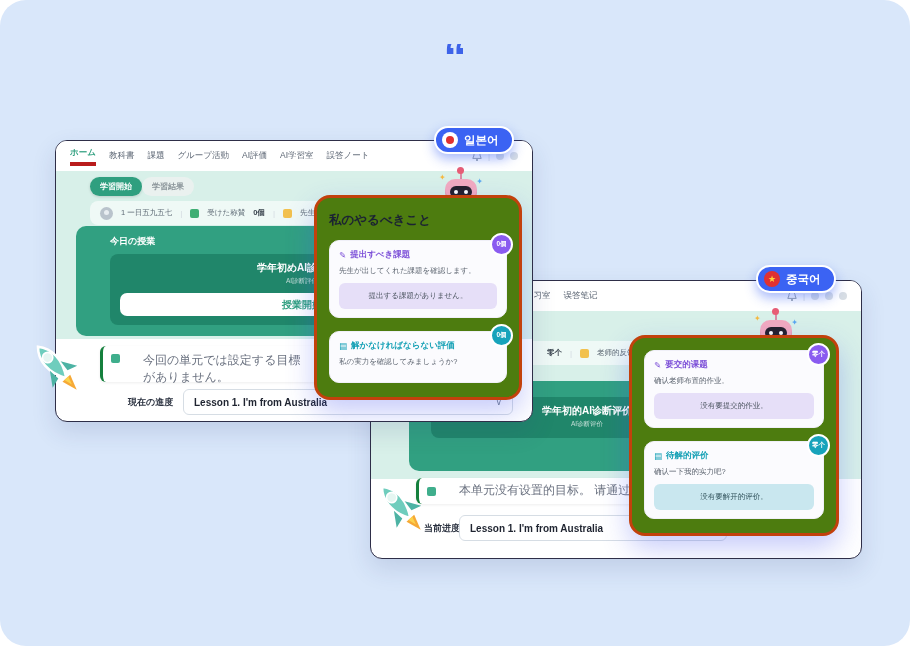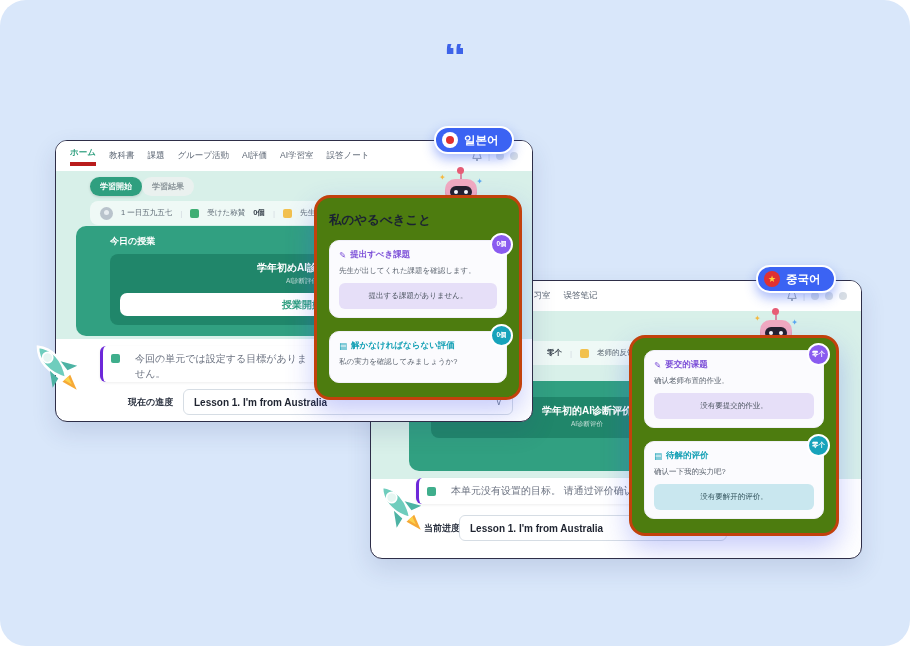--- a/index.html
+++ b/index.html
@@ -43,22 +43,22 @@
   #cn-card{left:38px;top:100px;width:348px;height:90px;}
   .lesson-head{position:absolute;left:34px;top:9px;color:#fff;font-weight:bold;font-size:9px;}
   .lesson-inner{position:absolute;background:#20866a;border-radius:8px;padding:7px 10px 9px;box-sizing:border-box;}
   #jp-inner{left:34px;right:14px;top:28px;}
   #cn-inner{left:22px;right:14px;top:16px;}
   .lesson-title{text-align:center;color:#fff;font-weight:bold;font-size:10px;}
   .lesson-sub{text-align:center;color:rgba(255,255,255,.72);font-size:6.5px;margin-top:2px;}
   .lesson-btn{margin-top:7px;background:#fff;border-radius:7px;height:23px;display:flex;align-items:center;
               justify-content:center;color:#2f9f7f;font-weight:bold;font-size:10px;cursor:pointer;}
   
-  .note{position:absolute;background:#fff;border-left:3px solid #6d28d9;border-radius:6px;display:flex;gap:15px;
-        padding:6px 8px;box-sizing:border-box;box-shadow:0 1px 3px rgba(0,0,0,.07);font-size:10px;color:#6b7280;
+  .note{position:absolute;background:#fff;border-left:3px solid #15803d;border-radius:6px;display:flex;gap:23px;
+        padding:6px 8px;box-sizing:border-box;box-shadow:0 1px 3px rgba(0,0,0,.07);font-size:12px;color:#6b7280;
         line-height:1.45;z-index:1;}
   #jp-note{left:44px;top:205px;width:406px;height:36px;}
   #cn-note{left:45px;top:197px;width:400px;height:26px;align-items:center;}
   .note-col{width:46%;}
   
   .progress-label{position:absolute;font-size:9px;font-weight:bold;color:#2b3240;z-index:1;}
   .progress-select{position:absolute;background:#fff;border:1px solid #d6dde4;border-radius:6px;height:26px;
                    display:flex;align-items:center;box-sizing:border-box;padding:0 10px;z-index:1;cursor:pointer;}
   .progress-value{font-size:10px;font-weight:bold;color:#1f2430;}
   .chevron{margin-left:auto;color:#7a8591;font-size:9px;}

